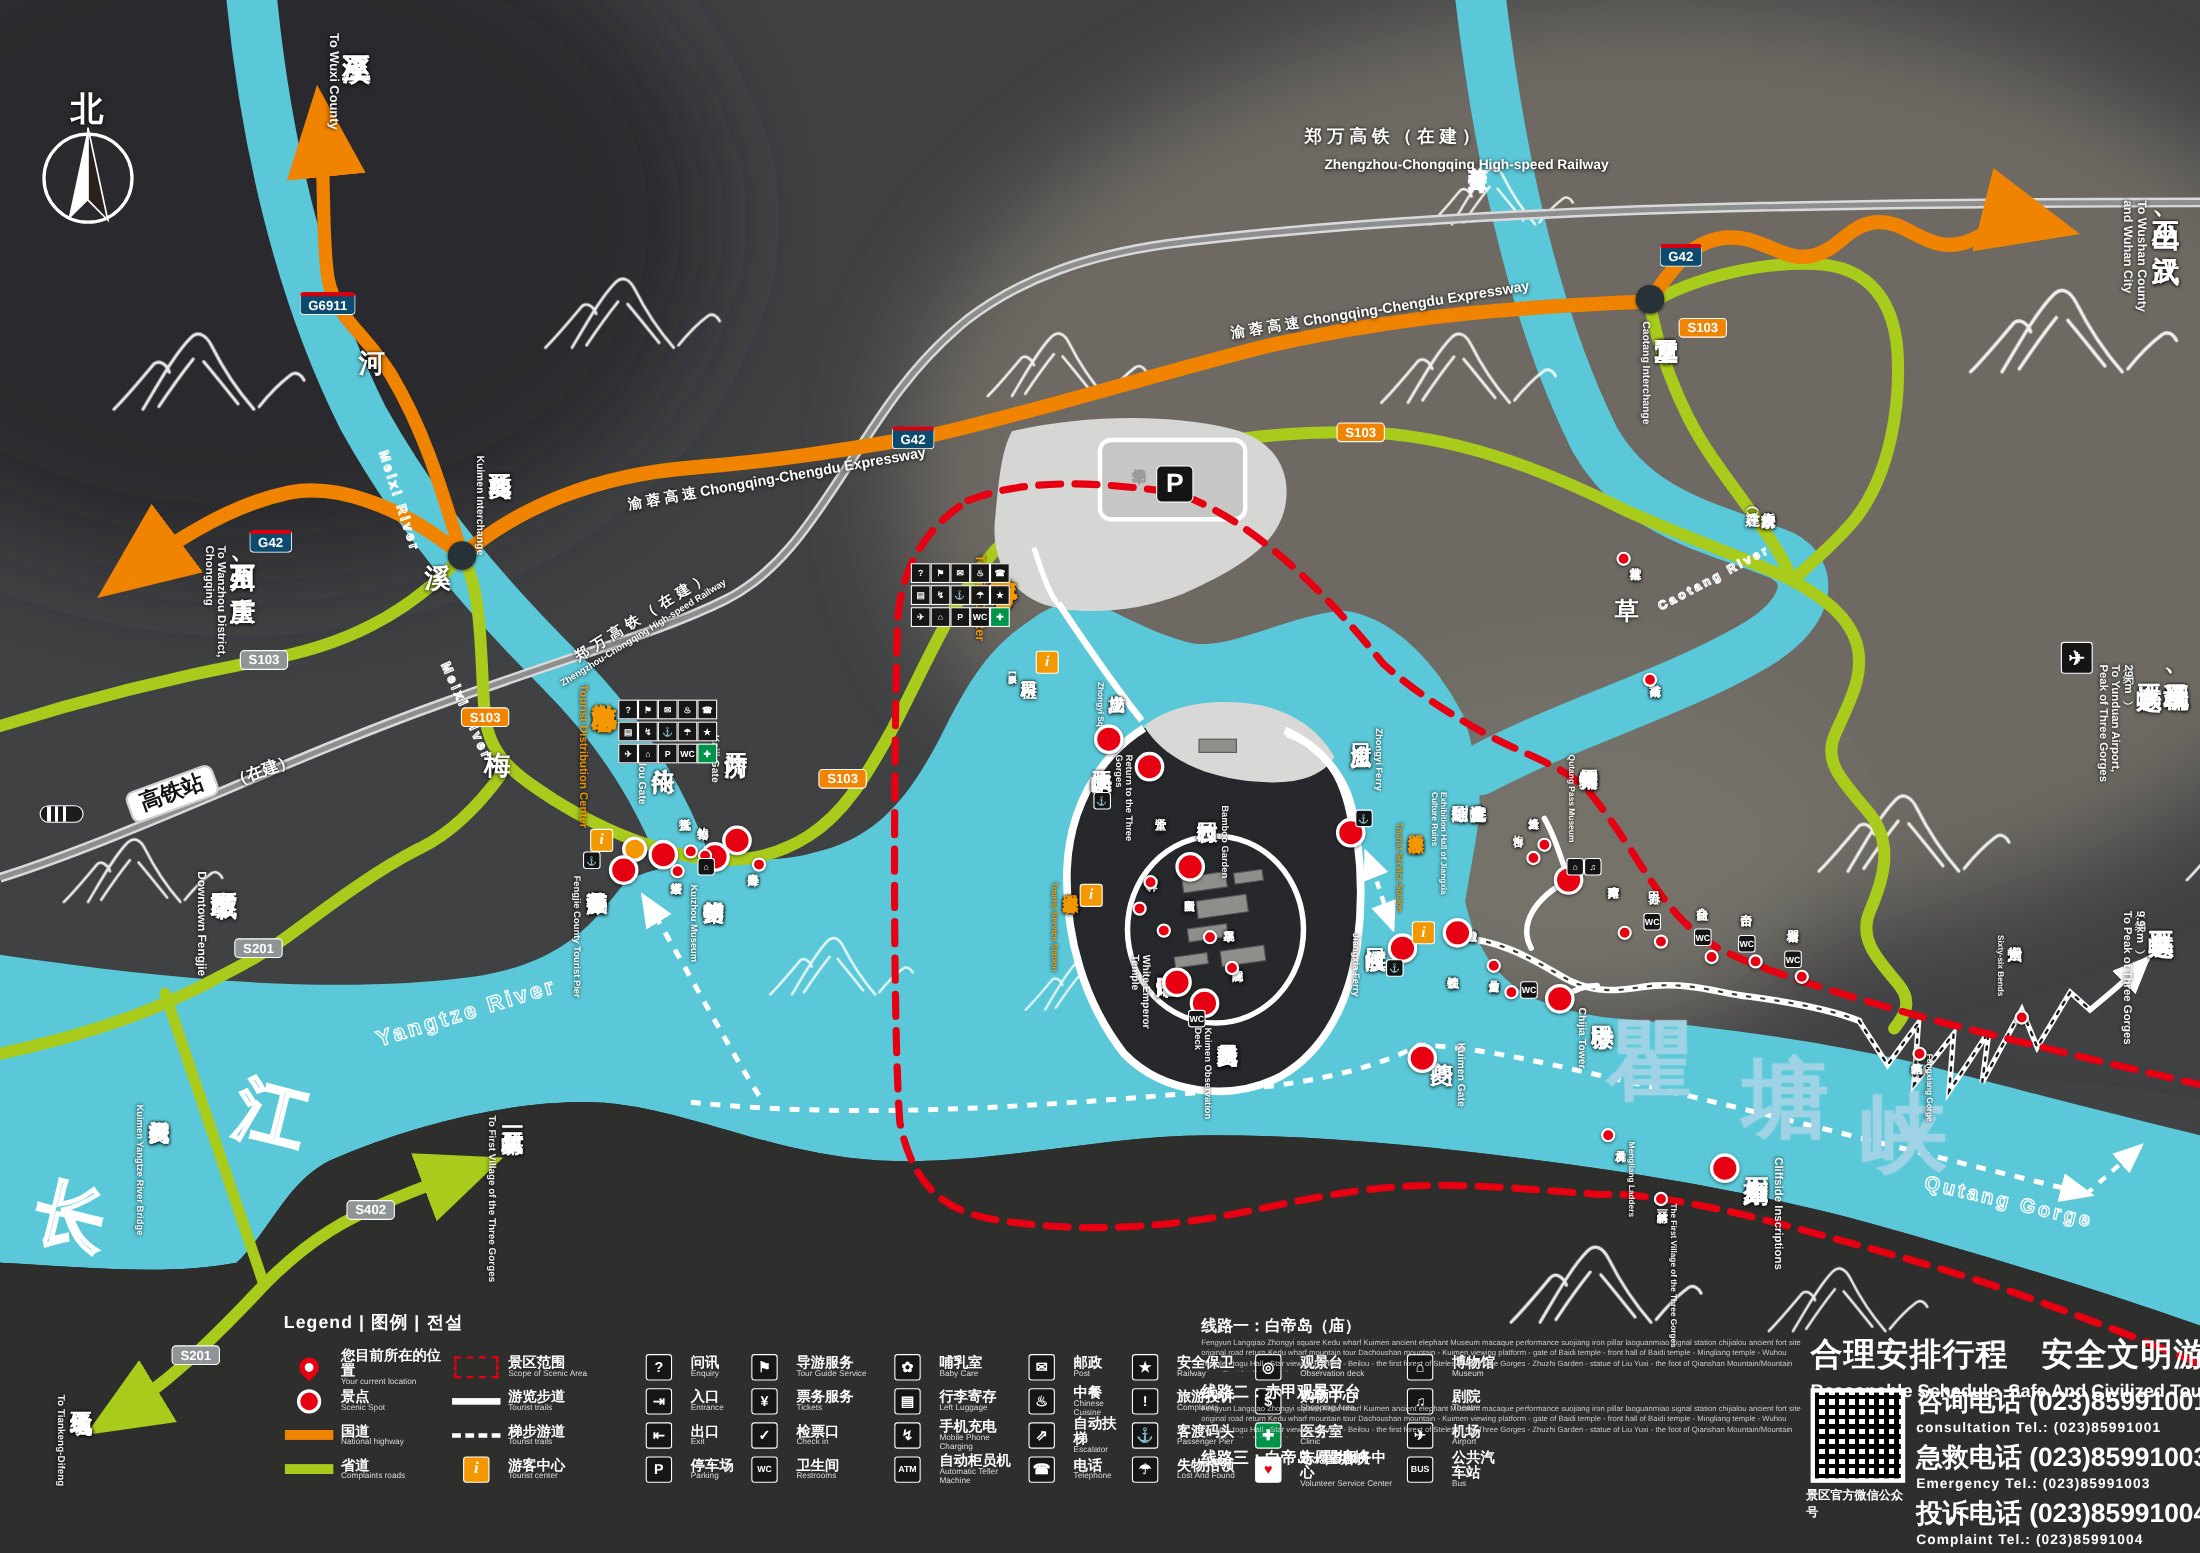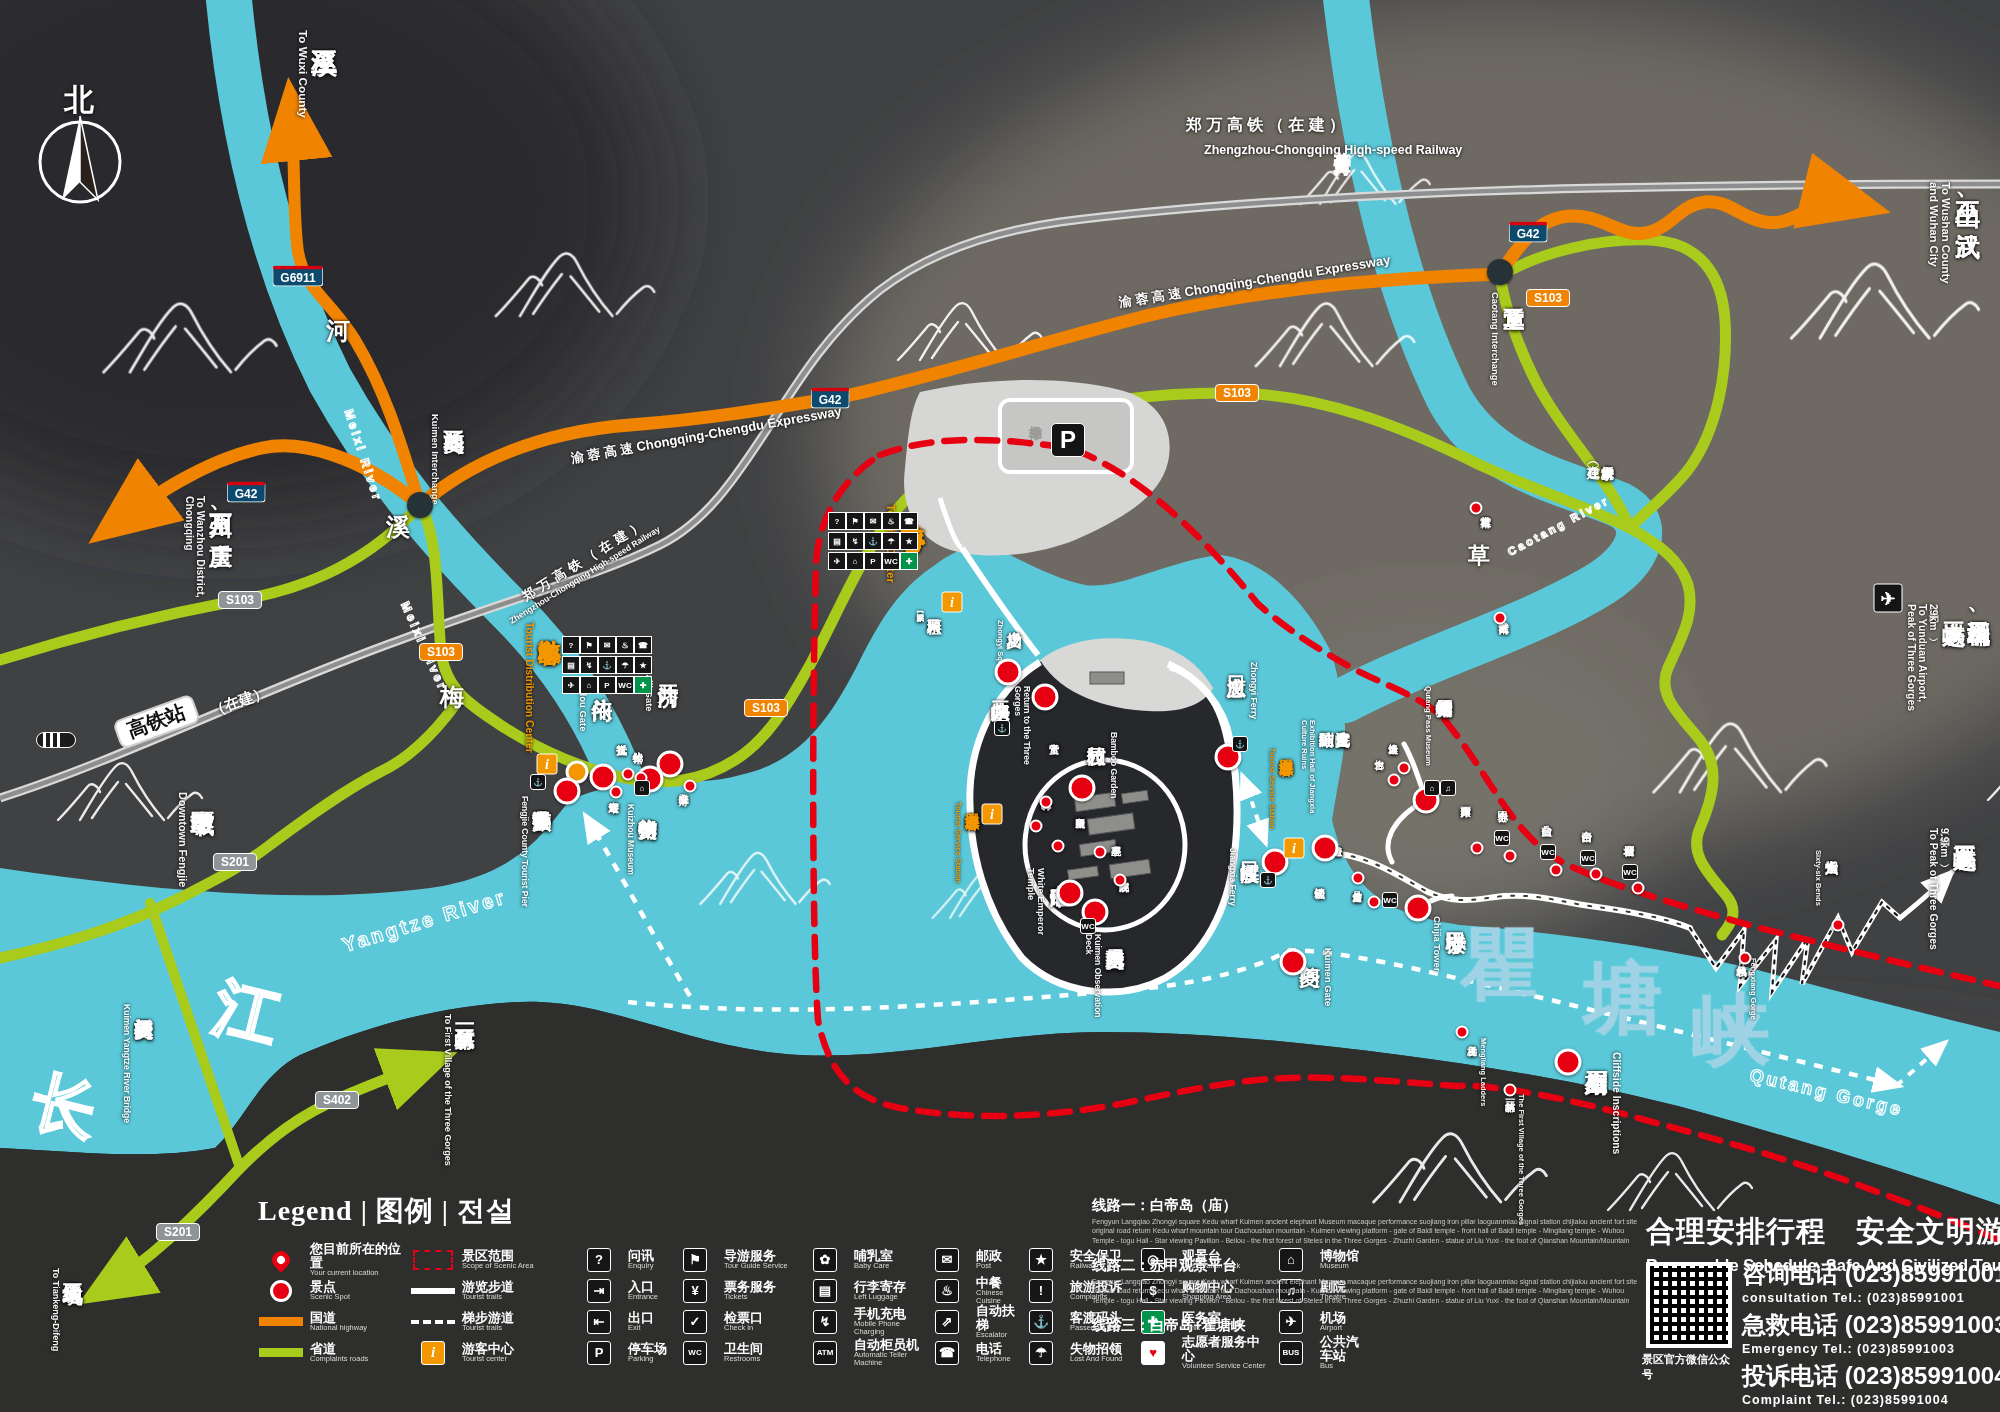--- a/index.html
+++ b/index.html
@@ -43,21 +43,21 @@
   .mapicon.plane{width:27px;height:27px;font-size:18px;}
   .mapicon.train{width:38px;height:14px;border-radius:8px;background:#1c1c1c;
       background-image:linear-gradient(90deg,transparent 6px,#fff 6px,#fff 9px,transparent 9px,transparent 13px,#fff 13px,#fff 16px,transparent 16px,transparent 20px,#fff 20px,#fff 23px,transparent 23px);}
   .strip{position:absolute;display:grid;grid-template-columns:repeat(5,16px);gap:2px;}
   .strip .c{width:16px;height:16px;background:#161616;border:1px solid #fff;color:#fff;
             font-size:8px;font-weight:bold;display:flex;align-items:center;justify-content:center;}
   .strip .c.green{background:#00934a;}
   
   #legend{position:absolute;left:258px;top:1188px;color:#fff;}
   #legend .t1{font-size:36px;font-weight:bold;letter-spacing:4px;}
-  #legend .t2{font-size:28px;font-weight:bold;margin-top:4px;letter-spacing:1px;font-family:Liberation Serif, serif;}
+  #legend .t2{font-size:16px;font-weight:bold;margin-top:4px;letter-spacing:1px;}
   #legend-grid{display:flex;margin-top:14px;align-items:flex-start;}
   .lcol{display:flex;flex-direction:column;}
   .litem{display:flex;align-items:center;height:31px;}
   .lic{width:46px;display:flex;justify-content:center;align-items:center;flex:none;}
   .ltx{margin-left:6px;line-height:1.05;}
   .ltx .cn{font-size:13px;font-weight:bold;}
   .ltx .en{font-size:7.5px;color:#d9d9d9;}
   .ic-box{width:22px;height:22px;background:#161616;border:1.5px solid #fff;color:#fff;border-radius:3px;
           display:flex;align-items:center;justify-content:center;font-size:13px;font-weight:bold;}
   .ic-box.greenbg{background:#00934a;}

